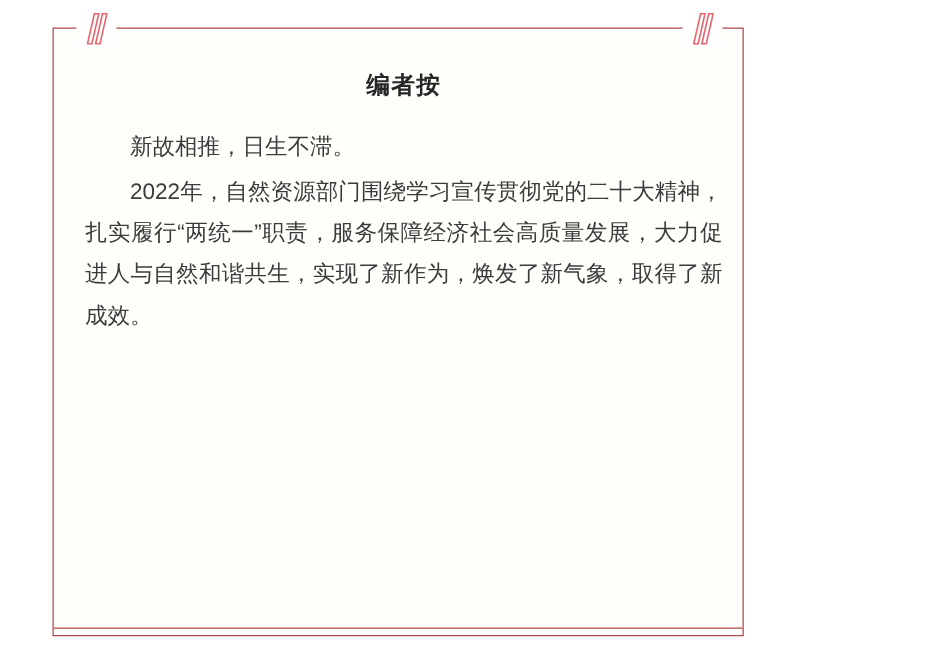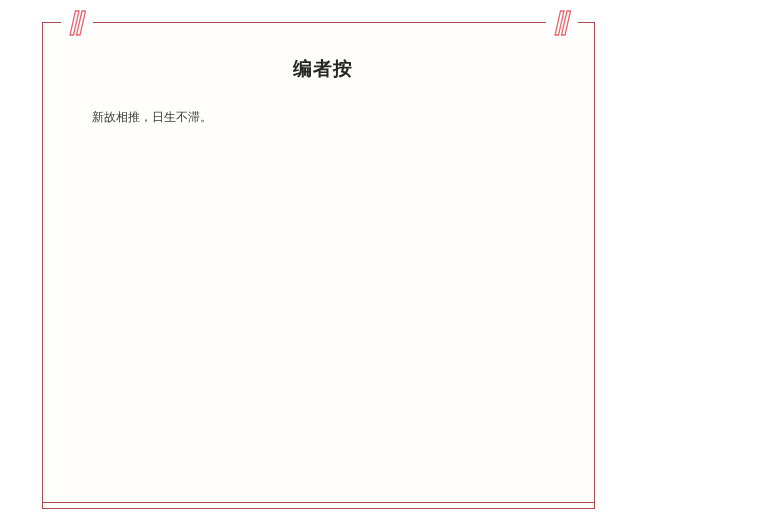--- a/index.html
+++ b/index.html
@@ -52,21 +52,21 @@
   .note-title {
     font-size: 19px;
     line-height: 26px;
     font-weight: bold;
     text-align: center;
     color: #262626;
     letter-spacing: 1px;
     margin-bottom: 19px;
   }
   .note-body p {
-    font-size: 12px;
+    font-size: 18px;
     line-height: 33px;
     color: #3b3b3b;
     text-align: justify;
     text-indent: 2em;
     margin-bottom: 3px;
     word-break: break-all;
   }
 </style>
 </head>
 <body>
@@ -86,17 +86,18 @@
         <polygon points="1,25 4.5,25 10,1 6.5,1" fill="#ffffff" stroke="#e8666f" stroke-width="1.3"></polygon>
         <polygon points="7.5,25 11,25 16.5,1 13,1" fill="#ffffff" stroke="#e8666f" stroke-width="1.3"></polygon>
       </svg>
     </div>
 
     <div class="content">
       <div class="note-title">编者按</div>
 
       <div class="note-body">
           <p>新故相推，日生不滞。</p>
+          <p>2022年，自然资源部门围绕学习宣传贯彻党的二十大精神，扎实履行“两统一”职责，服务保障经济社会高质量发展，大力促进人与自然和谐共生，实现了新作为，焕发了新气象，取得了新成效。</p>
         </div>
     </div>
 
   </div>
 </div>
 
 </body></html>

